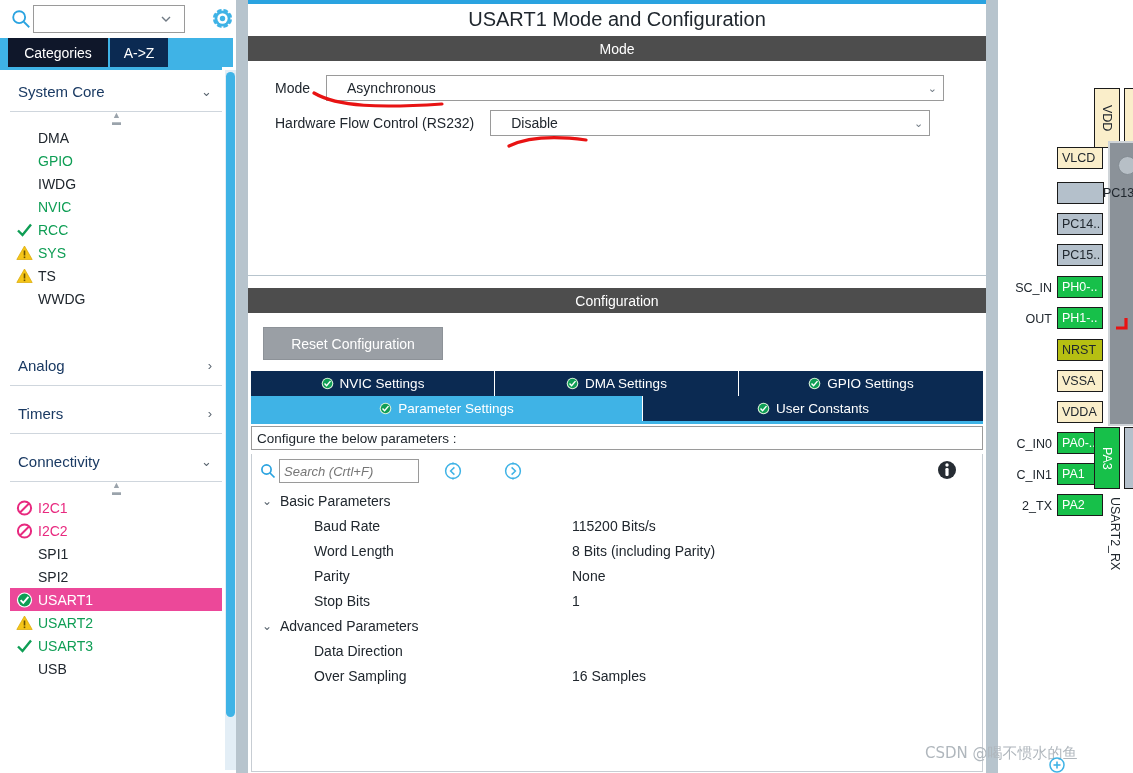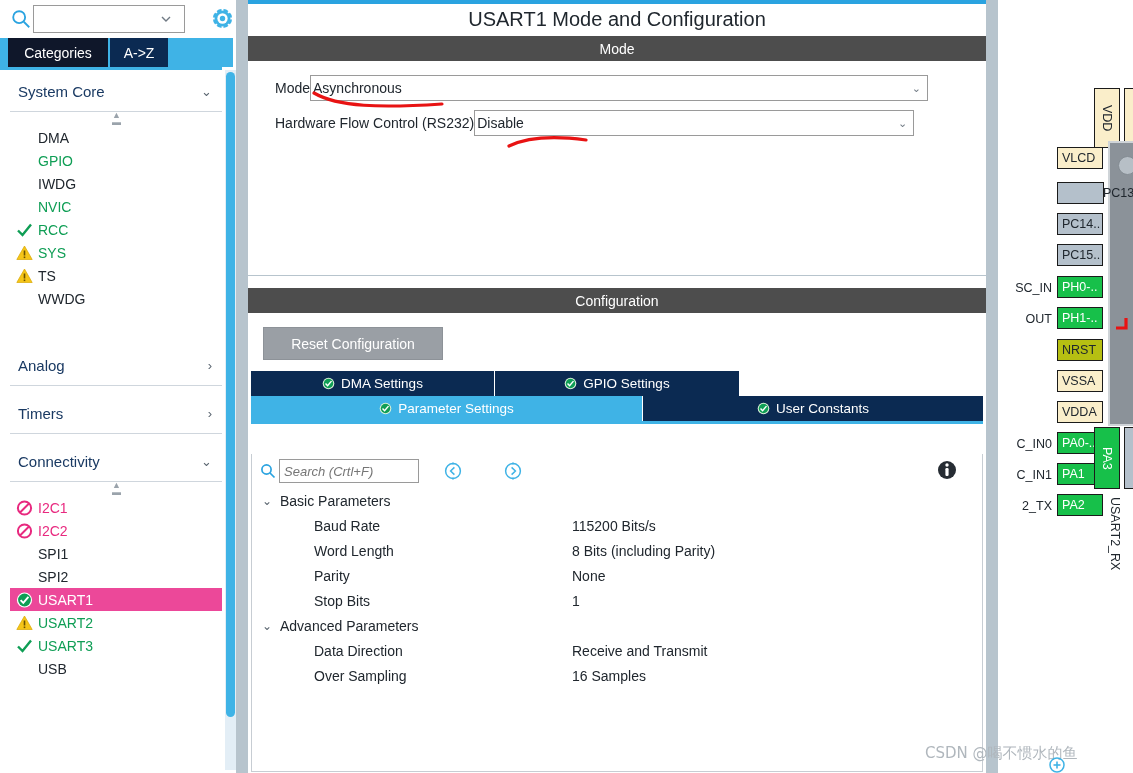--- a/index.html
+++ b/index.html
@@ -121,21 +121,21 @@
 
   #mode-body {
     position: absolute; left: 0; top: 61px; width: 738px; height: 215px;
     background: #ffffff; border-bottom: 1px solid #b7c4cd;
   }
   .mode-row { position: absolute; height: 26px; display: flex; align-items: center; }
   .mode-label { font-size: 14px; color: #20272e; }
   .combo {
     height: 26px; border: 1px solid #9a9a9a; background: #ffffff;
     display: flex; align-items: center; justify-content: space-between;
-    padding: 0 6px 0 2px; font-size: 14px; color: #20272e;
+    padding: 0 6px 0 20px; font-size: 14px; color: #20272e; margin-left: 16px;
   }
   .combo-caret { color: #707a84; font-size: 11px; }
   #row-mode { left: 27px; top: 14px; }
   #row-hwfc { left: 27px; top: 49px; }
   #combo-mode { width: 618px; }
   #combo-hwfc { width: 440px; }
 
   
   .redmark { position: absolute; pointer-events: none; }
 
@@ -465,20 +465,28 @@
         <span>Reset Configuration</span>
       </div>
 
       <div id="tabbar-top">
         <div class="cfg-tab" style="width:244px">
           <svg class="tick-badge" viewBox="0 0 17 17">
             <circle cx="8.5" cy="8.5" r="7.6" fill="#d8f0d8"></circle>
             <circle cx="8.5" cy="8.5" r="6.2" fill="#0f9e55"></circle>
             <polyline points="4.6,8.6 7.3,11.4 12.4,5.4" fill="none" stroke="#ffffff" stroke-width="1.9"></polyline>
           </svg>
+          <span>NVIC Settings</span>
+        </div>
+        <div class="cfg-tab" style="width:244px">
+          <svg class="tick-badge" viewBox="0 0 17 17">
+            <circle cx="8.5" cy="8.5" r="7.6" fill="#d8f0d8"></circle>
+            <circle cx="8.5" cy="8.5" r="6.2" fill="#0f9e55"></circle>
+            <polyline points="4.6,8.6 7.3,11.4 12.4,5.4" fill="none" stroke="#ffffff" stroke-width="1.9"></polyline>
+          </svg>
           <span>DMA Settings</span>
         </div>
         <div class="cfg-tab" style="width:244px">
           <svg class="tick-badge" viewBox="0 0 17 17">
             <circle cx="8.5" cy="8.5" r="7.6" fill="#d8f0d8"></circle>
             <circle cx="8.5" cy="8.5" r="6.2" fill="#0f9e55"></circle>
             <polyline points="4.6,8.6 7.3,11.4 12.4,5.4" fill="none" stroke="#ffffff" stroke-width="1.9"></polyline>
           </svg>
           <span>GPIO Settings</span>
         </div>
@@ -498,20 +506,23 @@
             <circle cx="8.5" cy="8.5" r="7.6" fill="#d8f0d8"></circle>
             <circle cx="8.5" cy="8.5" r="6.2" fill="#0f9e55"></circle>
             <polyline points="4.6,8.6 7.3,11.4 12.4,5.4" fill="none" stroke="#ffffff" stroke-width="1.9"></polyline>
           </svg>
           <span>User Constants</span>
         </div>
       </div>
 
       <div id="tab-underline"></div>
 
+      <div id="configure-hint">
+        <span>Configure the below parameters :</span>
+      </div>
 
       <div id="param-panel">
         <div id="param-toolbar">
           <svg id="param-search-icon" viewBox="0 0 16 16">
             <circle cx="6.5" cy="6.5" r="4.6" fill="none" stroke="#2aa3e0" stroke-width="1.7"></circle>
             <line x1="10" y1="10" x2="14.5" y2="14.5" stroke="#2aa3e0" stroke-width="1.7"></line>
           </svg>
           <input id="param-search-input" type="text" value="" placeholder="Search (Crtl+F)" style="">
           <svg id="nav-prev" viewBox="0 0 18 18">
             <circle cx="9" cy="9" r="7.4" fill="none" stroke="#3fb3e6" stroke-width="1.5"></circle>
@@ -553,21 +564,20 @@
             <span class="tree-name">Stop Bits</span>
             <span class="tree-val">1</span>
           </div>
 
           <div class="tree-group">
             <span class="tree-chev">⌄</span>
             <span>Advanced Parameters</span>
           </div>
           <div class="tree-row">
             <span class="tree-name">Data Direction</span>
-            <span class="tree-val">Receive and Transmit</span>
           </div>
           <div class="tree-row">
             <span class="tree-name">Over Sampling</span>
             <span class="tree-val">16 Samples</span>
           </div>
         </div>
       </div>
     </div>
   </div>
 

